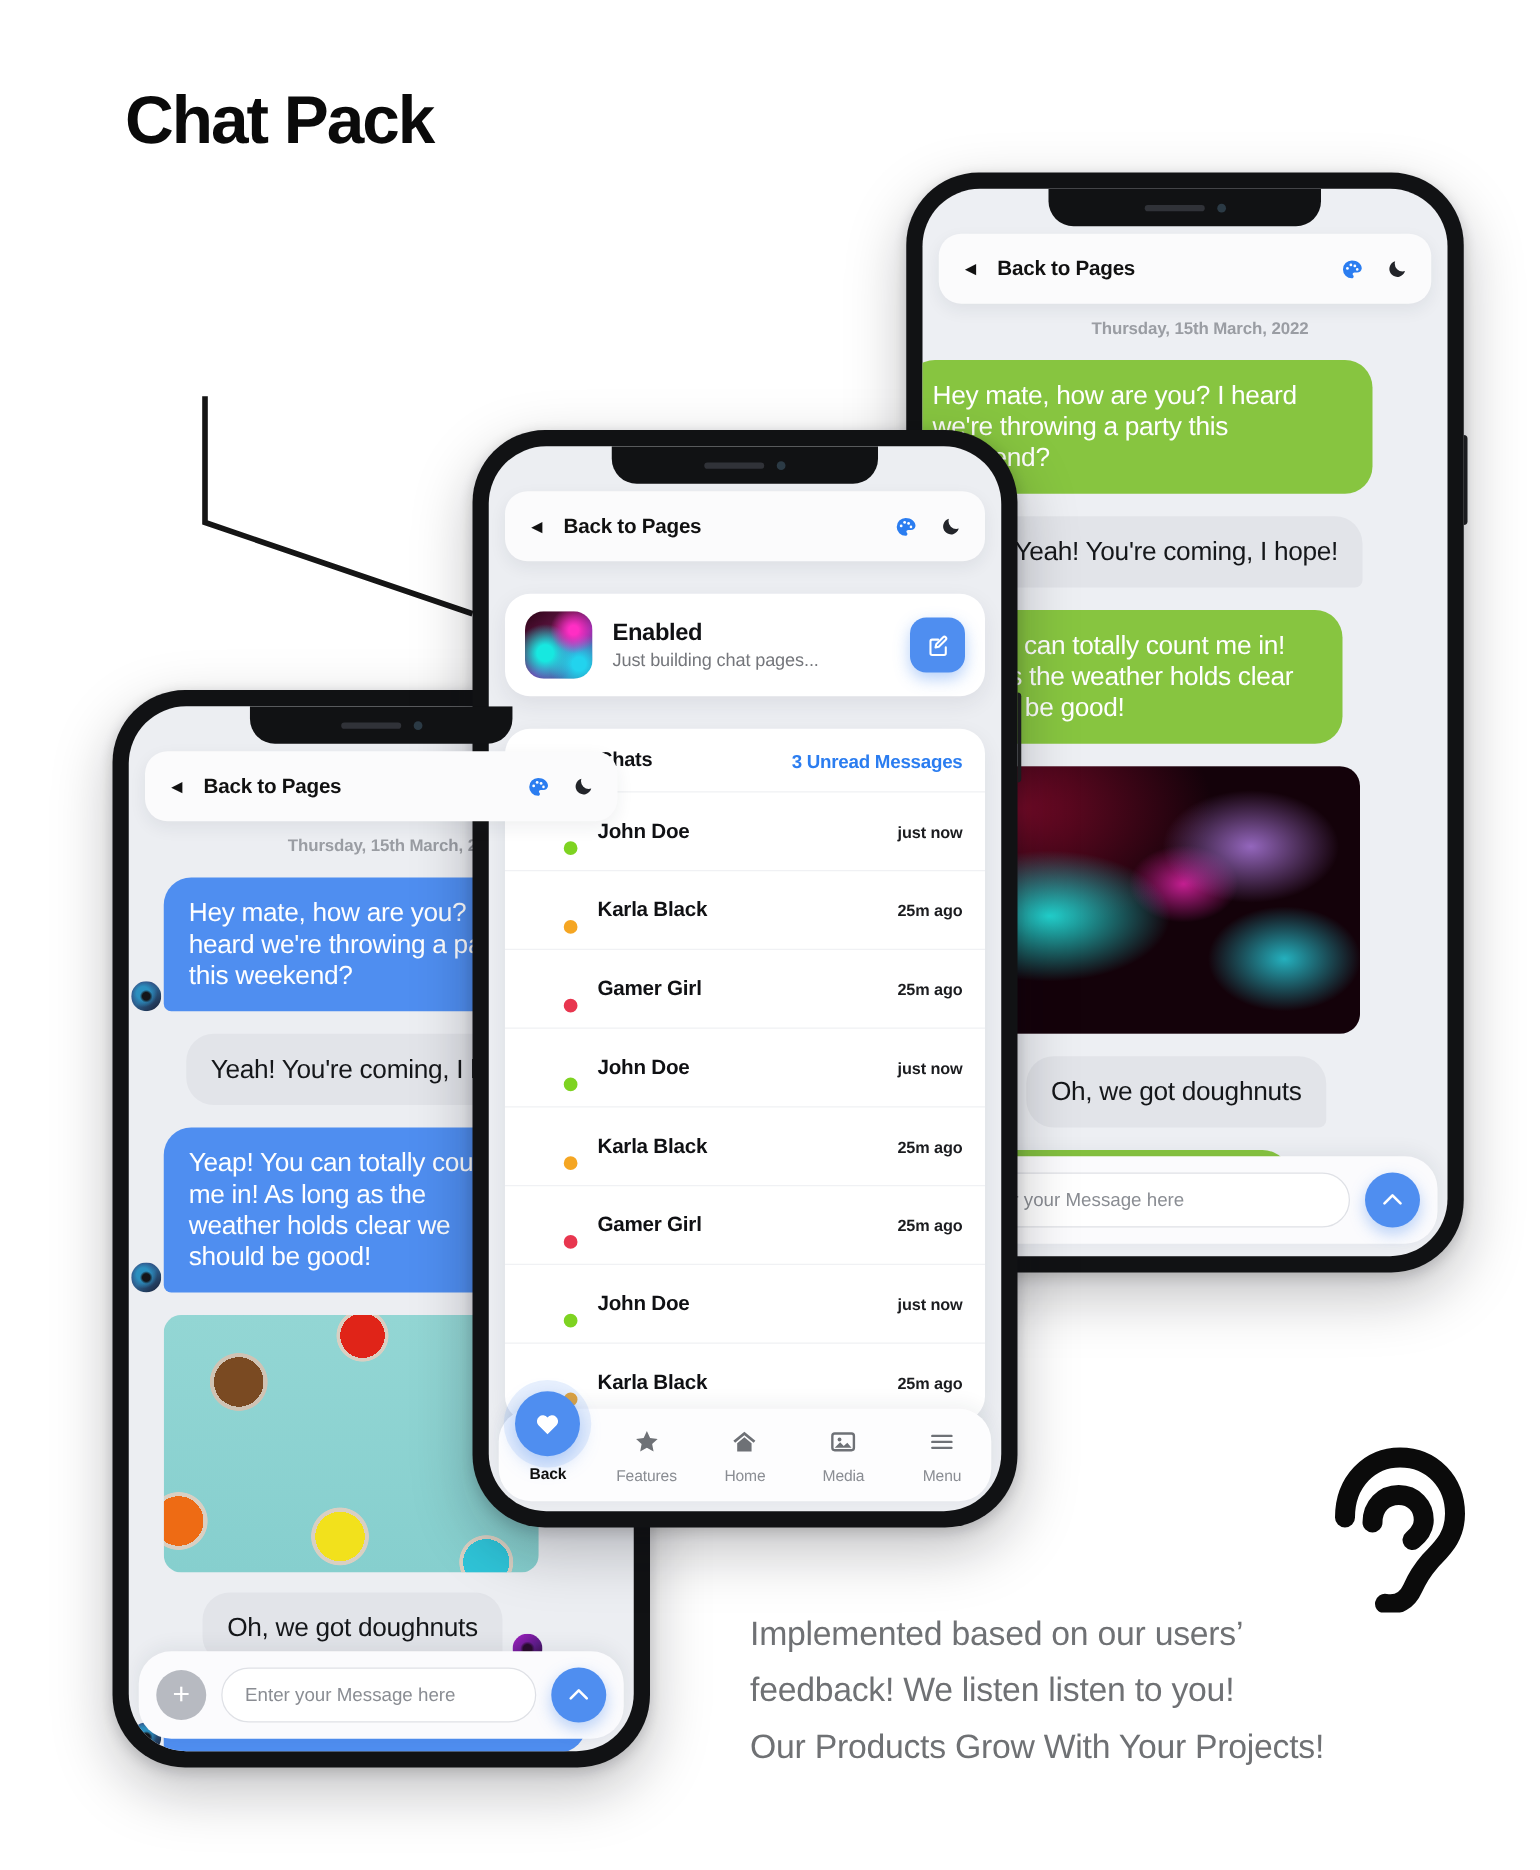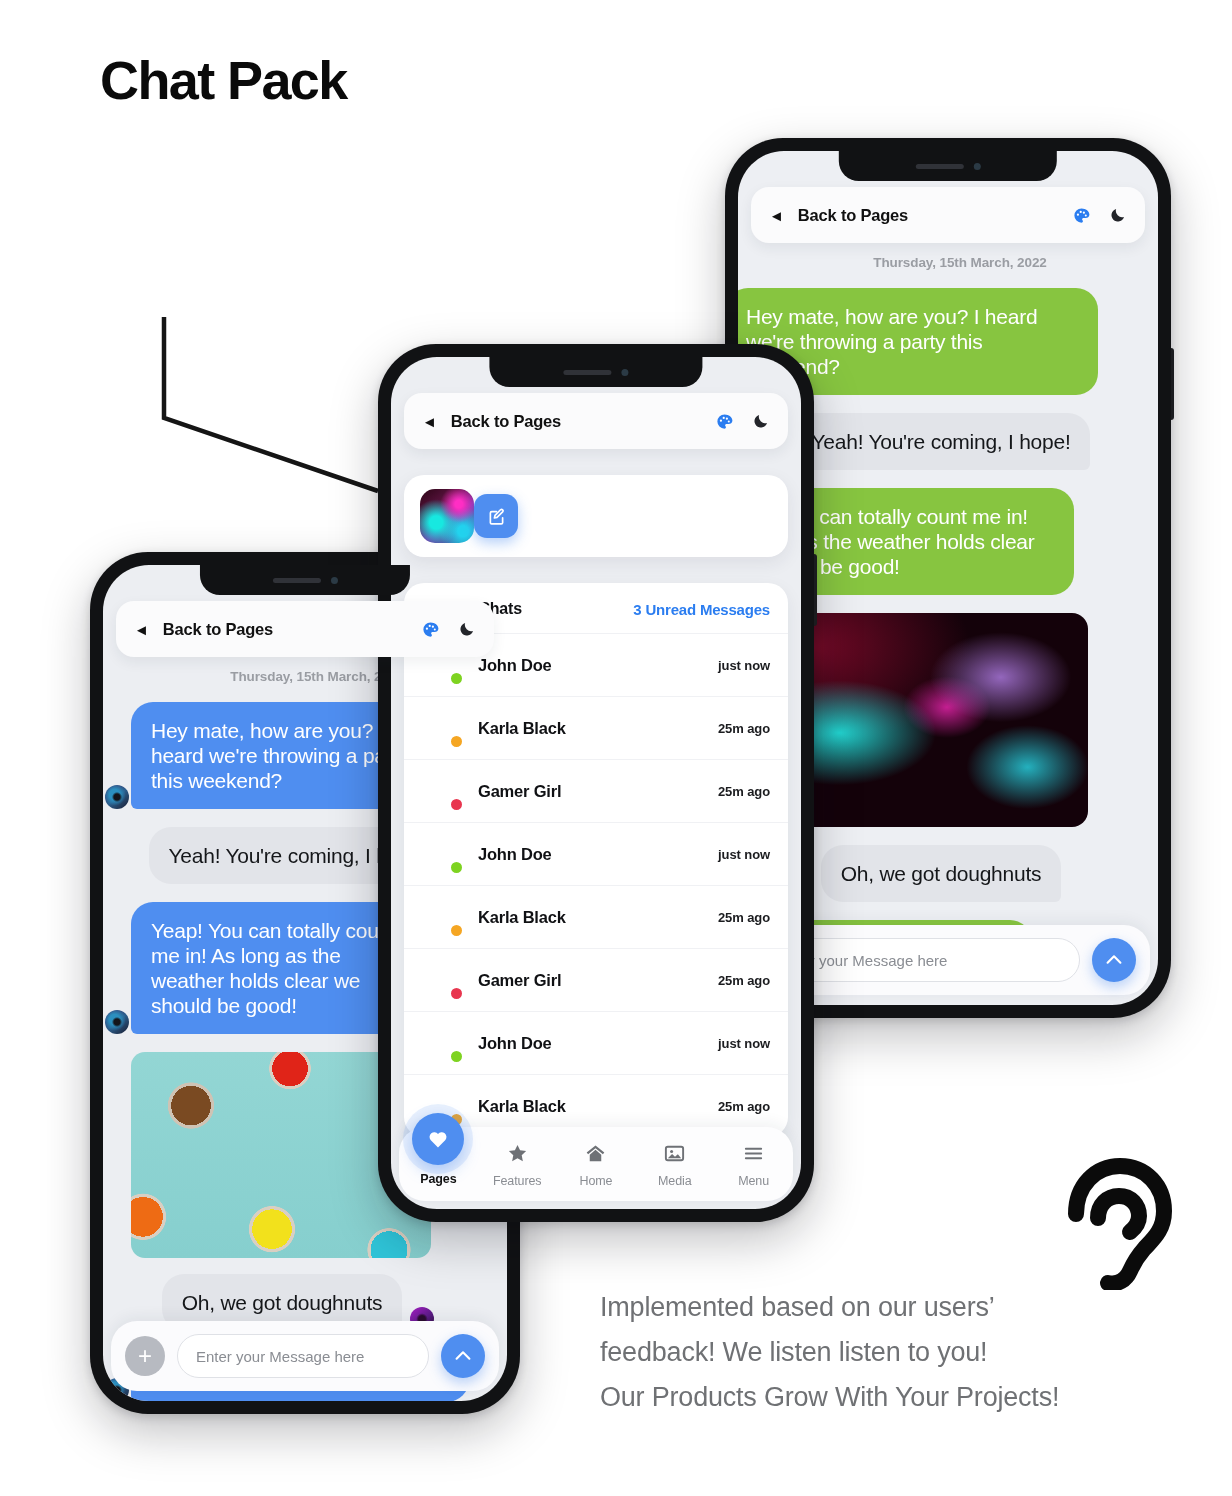--- a/index.html
+++ b/index.html
@@ -6,21 +6,21 @@
   html, body {
     width: 1232px; height: 1496px;
     background: #ffffff;
     font-family: "Liberation Sans", sans-serif;
     overflow: hidden;
   }
   #stage { position: relative; width: 1232px; height: 1496px; background: #fff; }
 
   
   .headline {
-    position: absolute; left: 100px; top: 52px; width: 620px;
+    position: absolute; left: 100px; top: 68px; width: 620px;
   }
   .headline h1 {
     font-size: 54px; font-weight: 700; color: #0a0a0a;
     letter-spacing: -1.6px; line-height: 1.05;
   }
   .headline p {
     margin-top: 22px;
     font-size: 28.5px; line-height: 45px; color: #6f7174;
     font-weight: 400; letter-spacing: -0.2px;
   }
@@ -399,20 +399,24 @@
         </span>
         <span class="icon-btn">
           <svg width="18" height="18" viewBox="0 0 24 24">
               <path fill="#23252a" d="M20 14.5A8.4 8.4 0 0 1 9.5 4 8.5 8.5 0 1 0 20 14.5Z"></path>
             </svg>
         </span>
       </div>
 
       <div class="profile-card">
         <div class="profile-avatar"></div>
+        <div class="profile-text">
+          <div class="profile-name">Enabled</div>
+          <div class="profile-sub">Just building chat pages...</div>
+        </div>
         <button class="compose-btn">
           <svg width="21" height="21" viewBox="0 0 24 24" fill="none" stroke="#fff" stroke-width="1.9" stroke-linecap="round" stroke-linejoin="round">
             <path d="M19 13.5V19a1.5 1.5 0 0 1-1.5 1.5h-11A1.5 1.5 0 0 1 5 19V8a1.5 1.5 0 0 1 1.5-1.5H12"></path>
             <path d="M16.6 4.3a1.7 1.7 0 0 1 2.4 2.4L12.6 13l-3 .7.7-3 6.3-6.4Z"></path>
           </svg>
         </button>
       </div>
 
       <div class="chats-card">
         <div class="chats-head">
@@ -478,21 +482,21 @@
         </div>
       </div>
 
       <div class="tabbar">
         <div class="tab active">
           <span class="glyph">
             <svg width="24" height="24" viewBox="0 0 24 24">
                 <path fill="currentColor" d="M12 20.4 4.6 13A4.7 4.7 0 0 1 12 7a4.7 4.7 0 0 1 7.4 6L12 20.4Z"></path>
               </svg>
           </span>
-          <span class="tlabel">Pages</span>
+          <span class="tlabel">Back</span>
         </div>
         <div class="tab">
           <span class="glyph">
             <svg width="23" height="23" viewBox="0 0 24 24">
                 <path fill="currentColor" d="m12 3 2.7 5.7 6.3.8-4.6 4.3 1.2 6.2L12 17l-5.6 3 1.2-6.2L3 9.5l6.3-.8L12 3Z"></path>
               </svg>
           </span>
           <span class="tlabel">Features</span>
         </div>
         <div class="tab">

